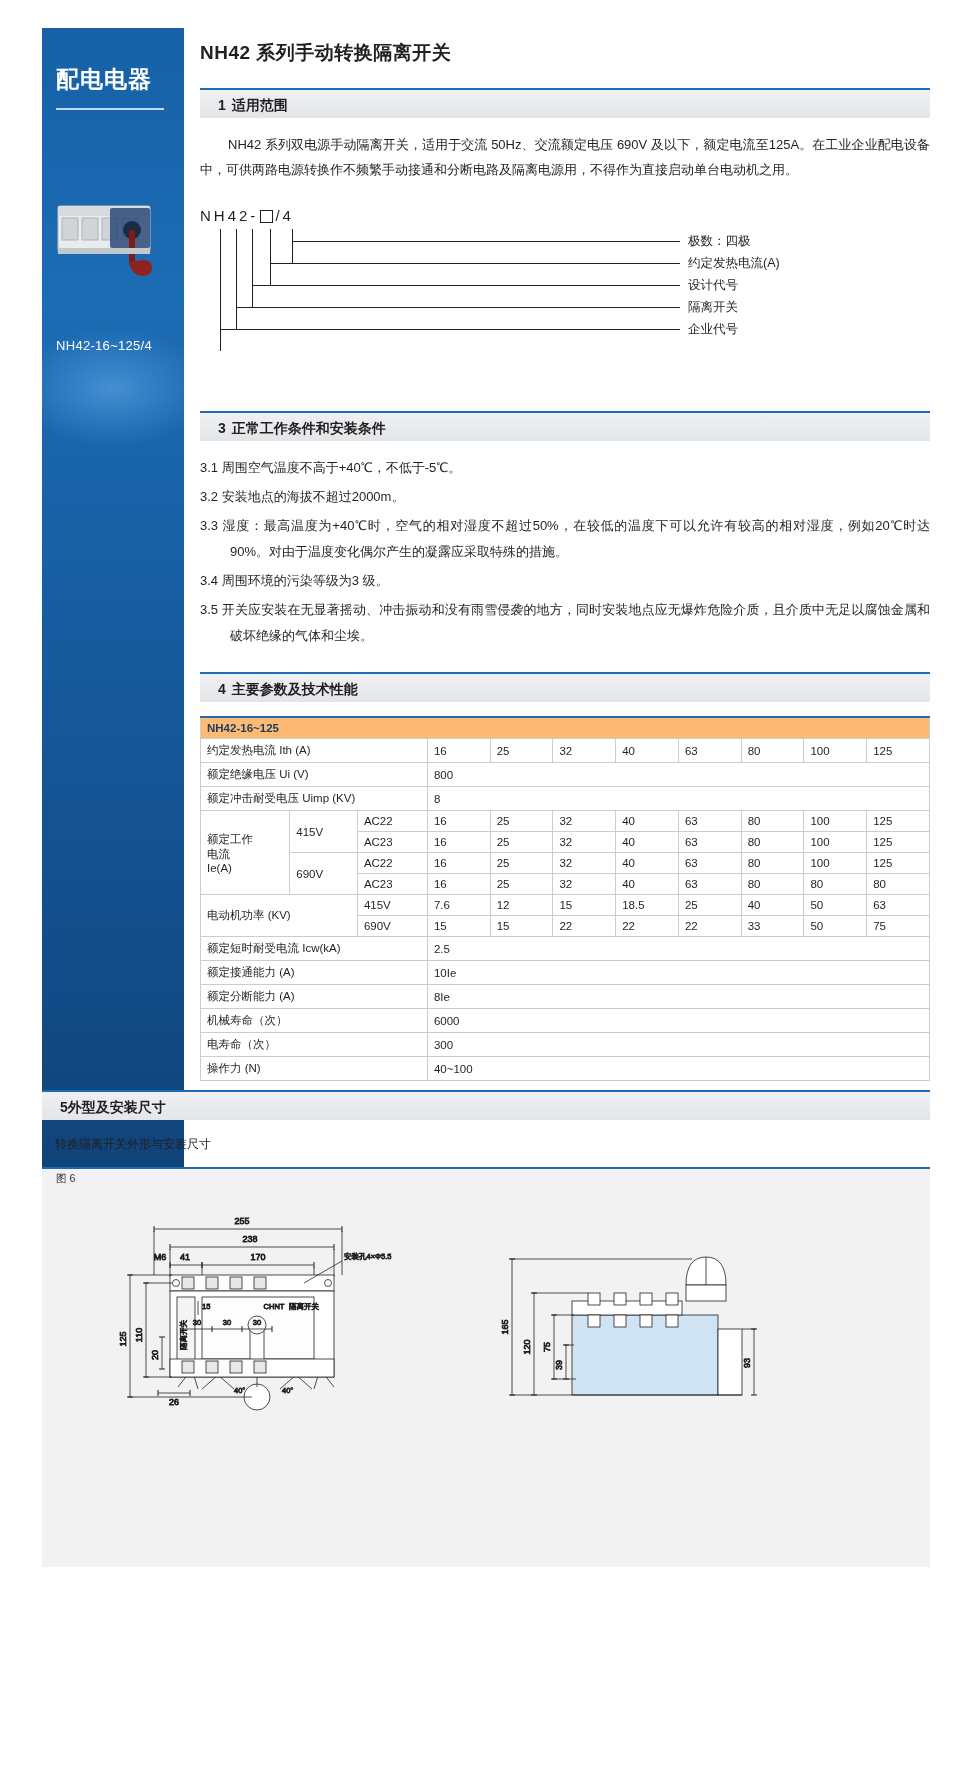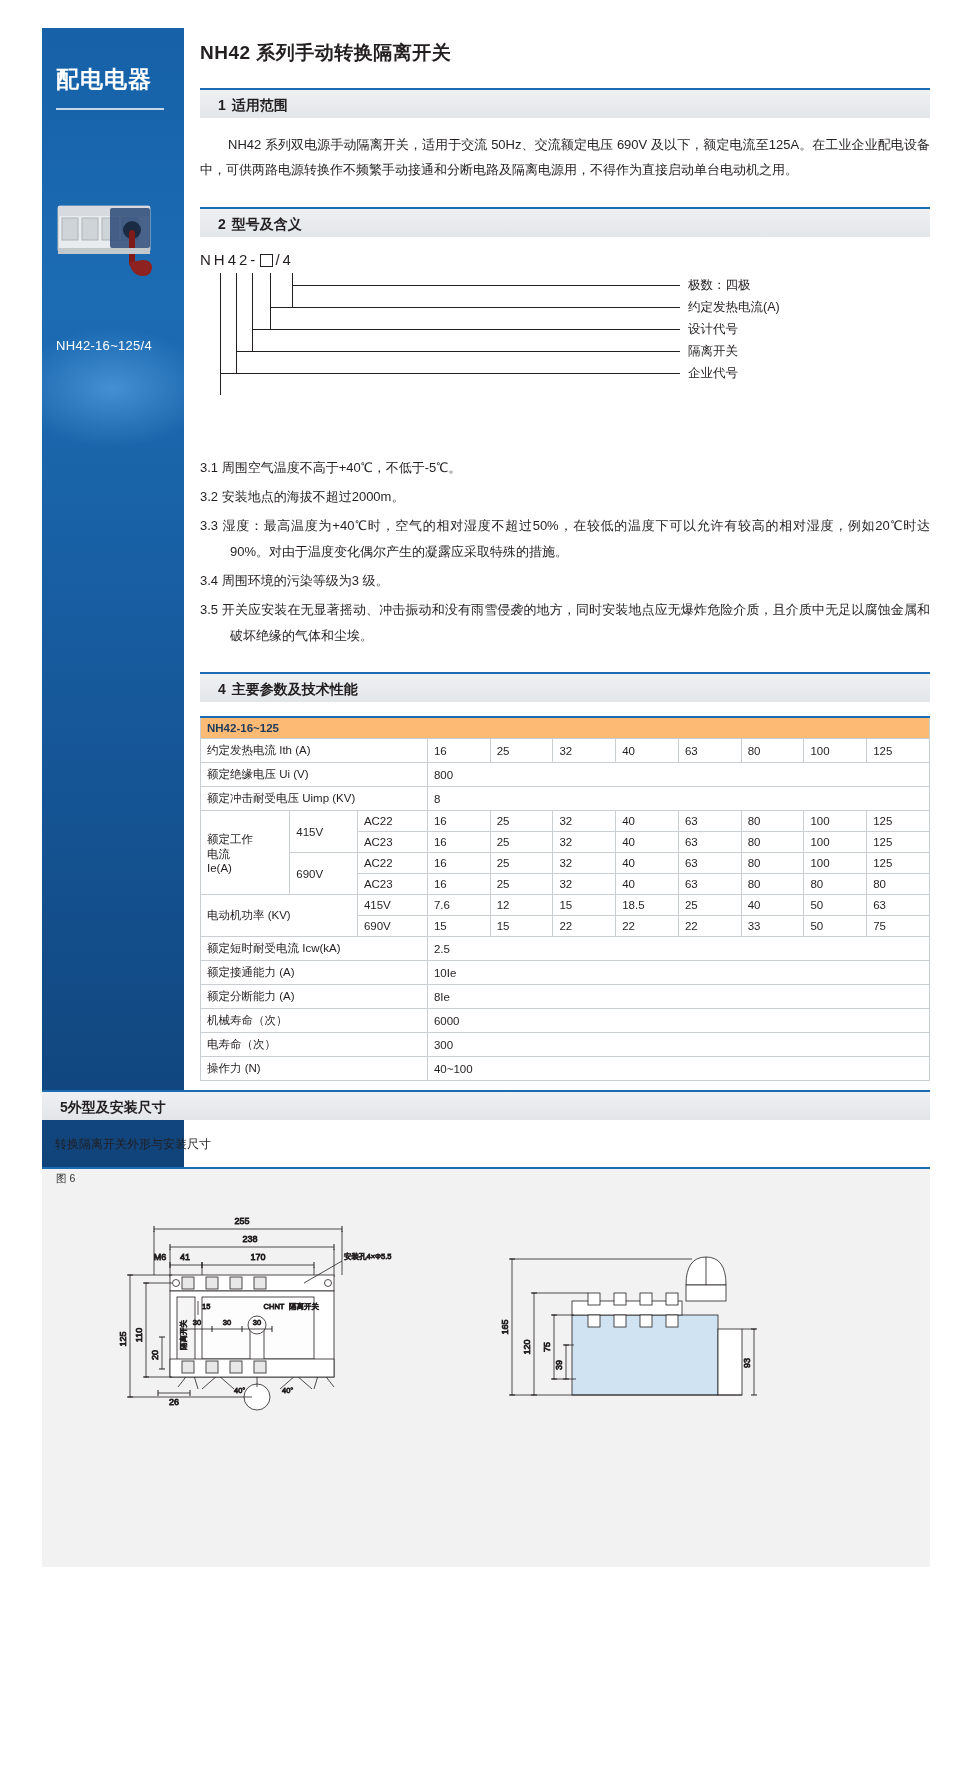--- a/index.html
+++ b/index.html
@@ -191,23 +191,20 @@
     <h1 class="doc-title">NH42 系列手动转换隔离开关</h1>
 
     <div class="block">
       <div class="sec-head">
         <span class="num">1</span><span>适用范围</span>
       </div>
       <p class="body indent">NH42 系列双电源手动隔离开关，适用于交流 50Hz、交流额定电压 690V 及以下，额定电流至125A。在工业企业配电设备中，可供两路电源转换作不频繁手动接通和分断电路及隔离电源用，不得作为直接启动单台电动机之用。</p>
     </div>
 
     <div class="block">
-      <div class="sec-head">
-        <span class="num">2</span><span>型号及含义</span>
-      </div>
 
       <div class="model-wrap">
         <div class="model-code">
           <span>N</span><span>H</span><span>42-</span><span class="model-box"></span><span>/4</span>
         </div>
 
         <div class="leader mv" style="left:20px; top:22px; height:122px;"></div>
         <div class="leader mv" style="left:36px; top:22px; height:100px;"></div>
         <div class="leader mv" style="left:52px; top:22px; height:78px;"></div>
         <div class="leader mv" style="left:70px; top:22px; height:56px;"></div>
@@ -221,20 +218,23 @@
 
         <div class="mlabel" style="left:488px; top:26px;">极数：四极</div>
         <div class="mlabel" style="left:488px; top:48px;text-align:right;">约定发热电流(A)</div>
         <div class="mlabel" style="left:488px; top:70px;">设计代号</div>
         <div class="mlabel" style="left:488px; top:92px;">隔离开关</div>
         <div class="mlabel" style="left:488px; top:114px;">企业代号</div>
       </div>
     </div>
 
     <div class="block">
+      <div class="sec-head">
+        <span class="num">3</span><span>正常工作条件和安装条件</span>
+      </div>
       <p class="body">3.1 周围空气温度不高于+40℃，不低于-5℃。</p>
       <p class="body">3.2 安装地点的海拔不超过2000m。</p>
       <p class="body" style="padding-left:30px; text-indent:-30px;">3.3 湿度：最高温度为+40℃时，空气的相对湿度不超过50%，在较低的温度下可以允许有较高的相对湿度，例如20℃时达90%。对由于温度变化偶尔产生的凝露应采取特殊的措施。</p>
       <p class="body">3.4 周围环境的污染等级为3 级。</p>
       <p class="body" style="padding-left:30px; text-indent:-30px;">3.5 开关应安装在无显著摇动、冲击振动和没有雨雪侵袭的地方，同时安装地点应无爆炸危险介质，且介质中无足以腐蚀金属和破坏绝缘的气体和尘埃。</p>
     </div>
 
     <div class="block">
       <div class="sec-head">
         <span class="num">4</span><span>主要参数及技术性能</span>

